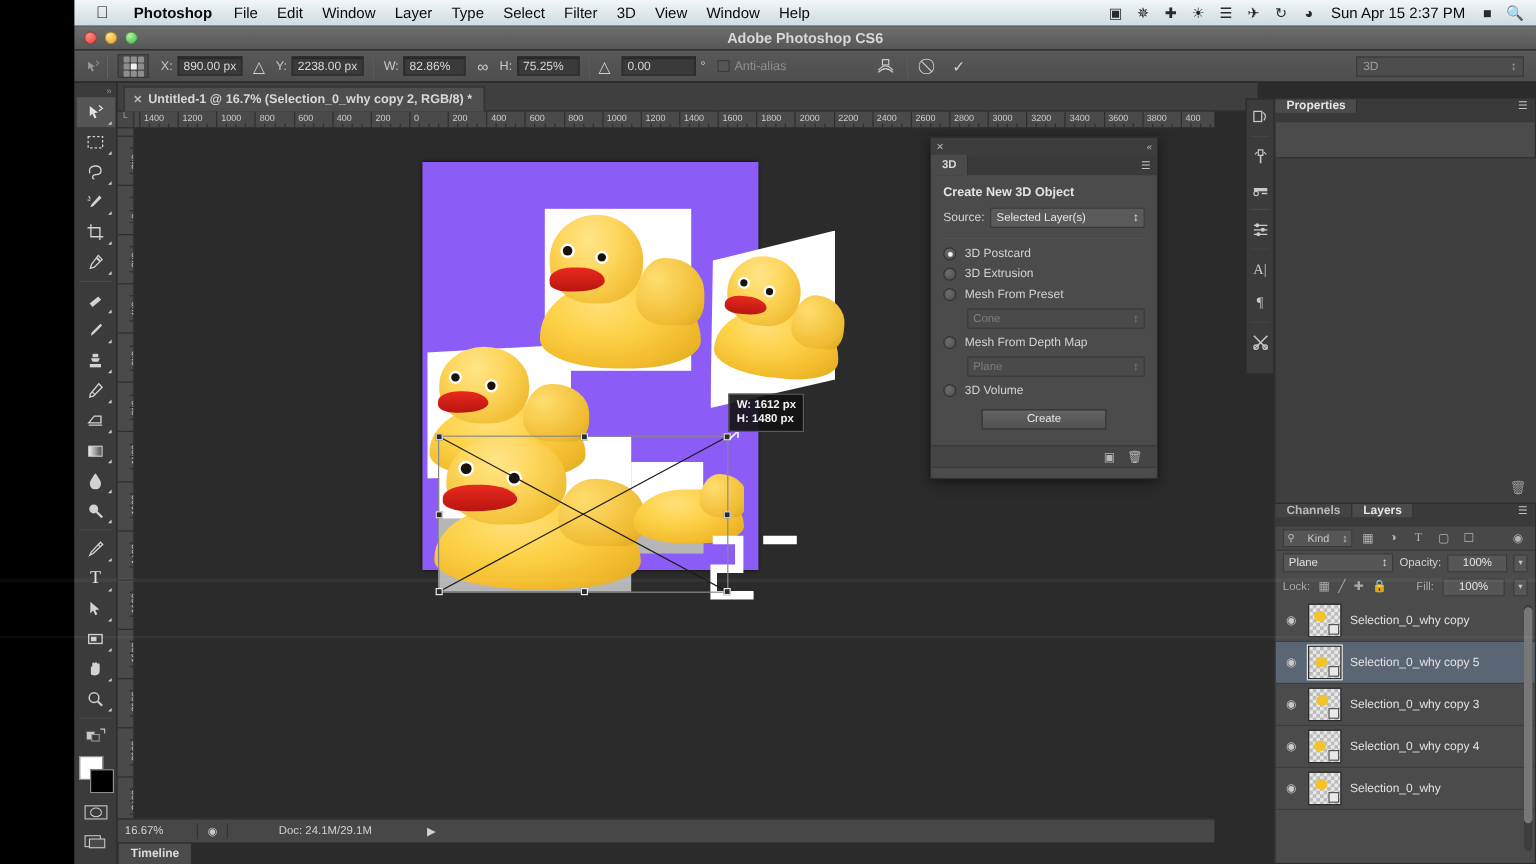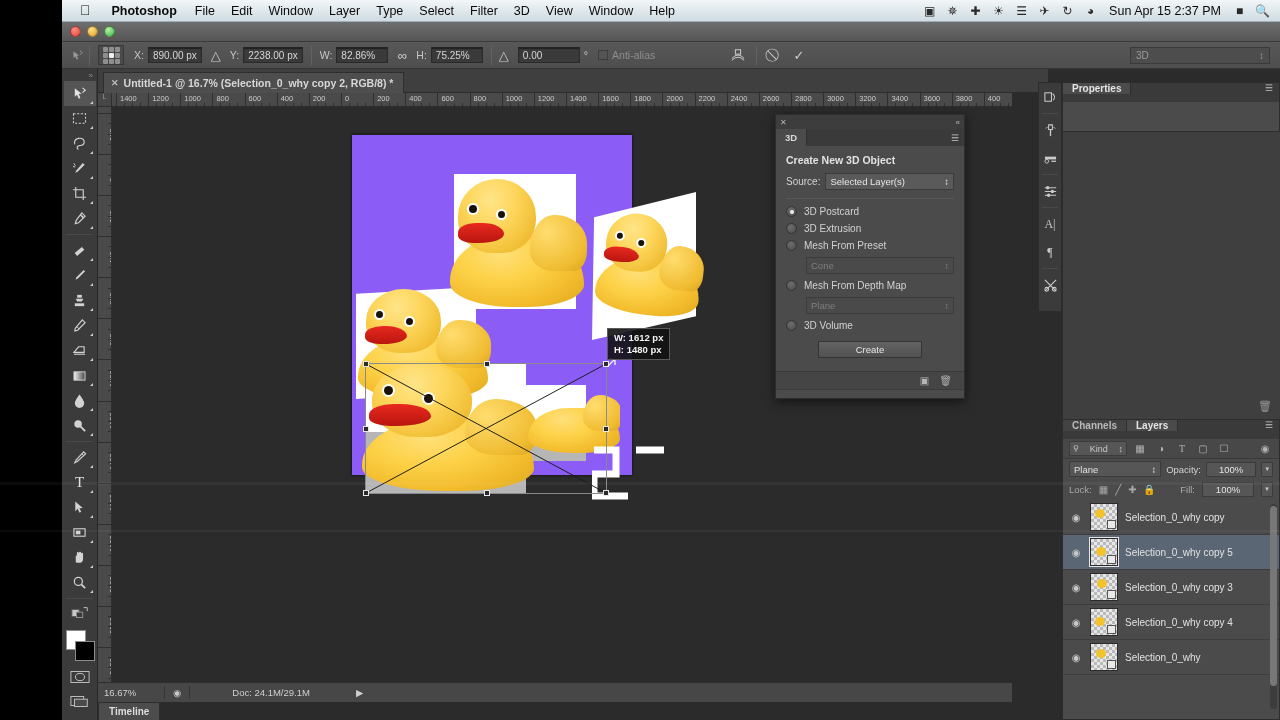--- a/index.html
+++ b/index.html
@@ -316,20 +316,21 @@
       <span class="sicon">🔍</span>
     </span>
   </div>
 
   <div class="ps-title">
     <span class="traffic">
       <span class="dot r"></span>
       <span class="dot y"></span>
       <span class="dot g"></span>
     </span>
+    <span class="tt">Adobe Photoshop CS6</span>
   </div>
 
   <div class="optbar">
     <span class="icobtn">
       <svg width="13" height="13" viewBox="0 0 16 16">
           <path d="M3 3 L3 11 L5.2 9 L7 13 L8.8 12 L7 8.4 L10 8 Z" fill="#9a9a9a"></path>
           <path d="M11 2 L14 4.5 L11 7" fill="none" stroke="#9a9a9a" stroke-width="1"></path>
         </svg>
     </span>
     <span class="vdiv"></span>

